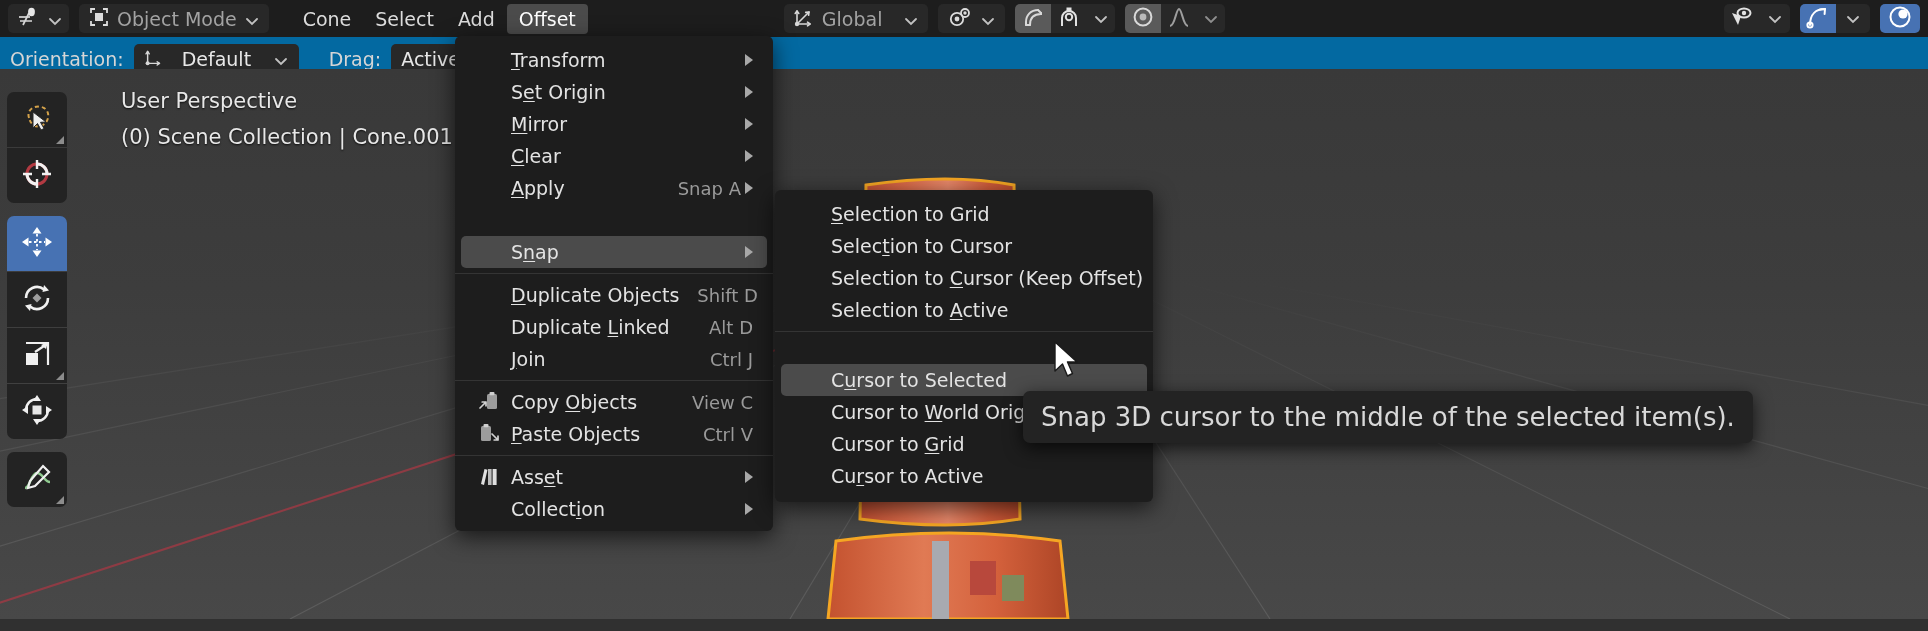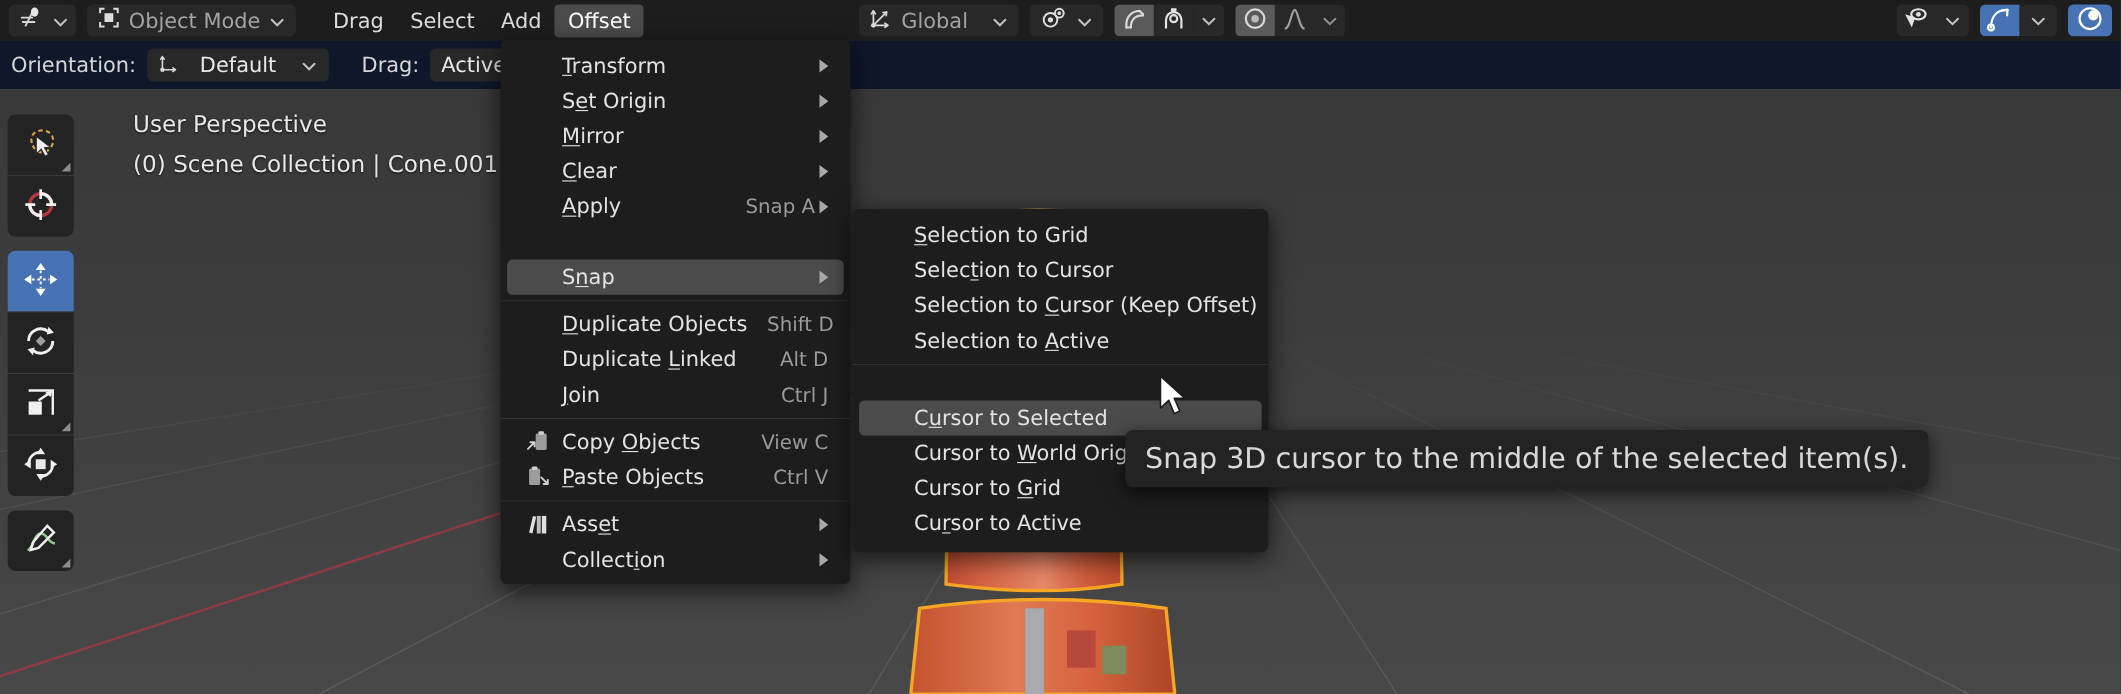--- a/index.html
+++ b/index.html
@@ -38,33 +38,33 @@
   .icon-sq {
     width: 36px; height: 29px; display: flex; align-items: center; justify-content: center;
     background: #282828;
   }
   .icon-sq.on { background: #4772b3; }
   .icon-sq.dim { background: #5a5a5a; }
 
   
   .toolrow {
     position: absolute; left: 0; top: 37px; width: 1928px; height: 44px;
-    background: #0f172a;
+    background: #0369a1;
     display: flex; align-items: center; padding: 0 10px; gap: 10px;
   }
   .toolrow .lbl { color: #d6d6d6; font-size: 19px; white-space: nowrap; }
   .toolrow .field {
     height: 30px; background: #282828; border-radius: 5px;
     display: flex; align-items: center; gap: 18px; padding: 0 10px;
     color: #e8e8e8; font-size: 19px; white-space: nowrap;
   }
 
   
   .viewport {
-    position: absolute; left: 0; top: 81px; width: 1928px; height: 550px;
+    position: absolute; left: 0; top: 69px; width: 1928px; height: 550px;
     background: #3b3b3b;
     overflow: hidden;
   }
   .vp-grad {
     position:absolute; inset:0;
     background:
       linear-gradient(to bottom, #393939 0%, #3d3d3d 40%, #484848 100%);
   }
   .vp-info { position: absolute; left: 121px; top: 14px; color: #e8e8e8; font-size: 21px; line-height: 36px; text-shadow: 0 1px 2px rgba(0,0,0,.8); }
 
@@ -165,21 +165,21 @@
       <span>Object Mode</span>
       <span class="chev">
         <svg width="16" height="16" viewBox="0 0 16 16">
             <path d="M3 6 L8 11 L13 6" stroke="#c2c2c2" stroke-width="1.8" fill="none" stroke-linecap="round"></path>
           </svg>
       </span>
     </div>
 
     <div class="sp-md"></div>
 
-    <div class="menu-label">Drag</div>
+    <div class="menu-label">Cone</div>
     <div class="menu-label">Select</div>
     <div class="menu-label">Add</div>
     <div class="menu-label active">Offset</div>
 
     <div style="flex:0 0 196px"></div>
 
     <div class="hdr-btn">
       <span>
         <svg width="22" height="22" viewBox="0 0 22 22">
             <g stroke="#d7d7d7" stroke-width="1.6" fill="none" stroke-linecap="round">

